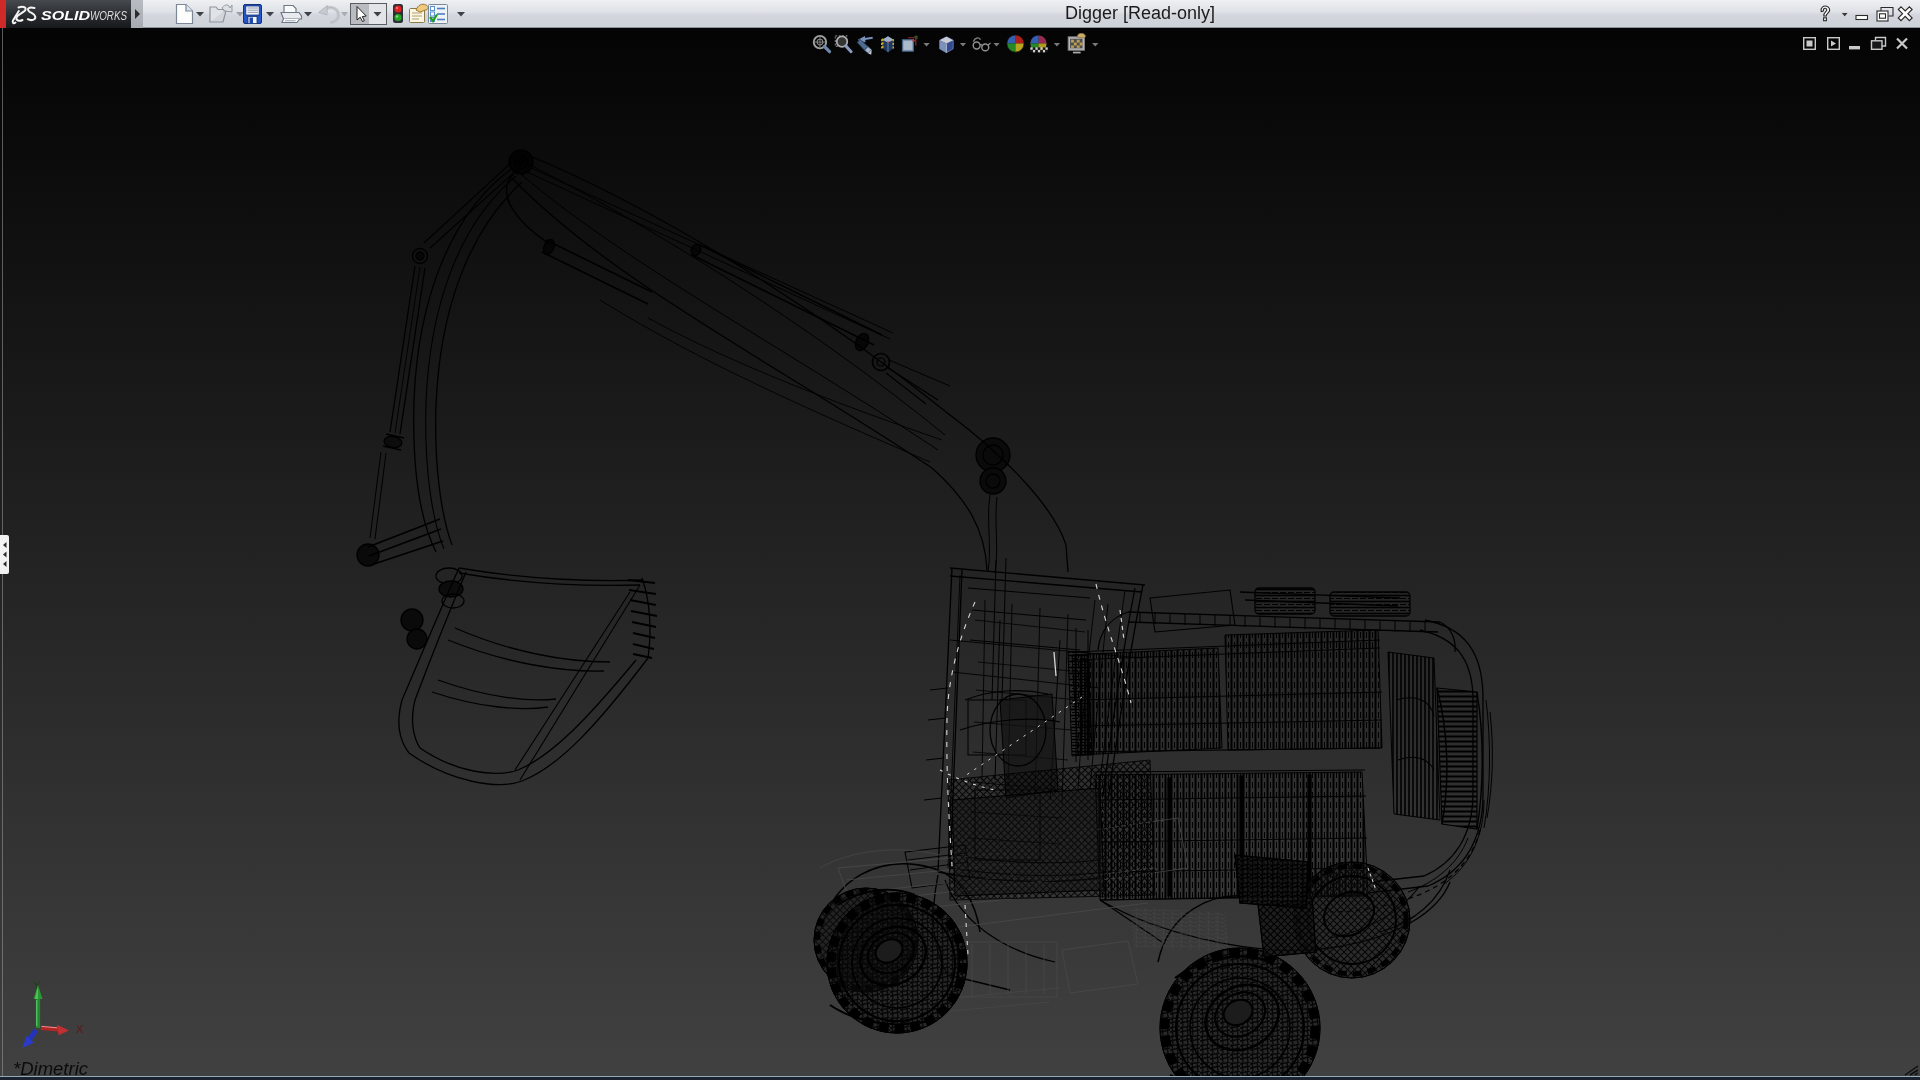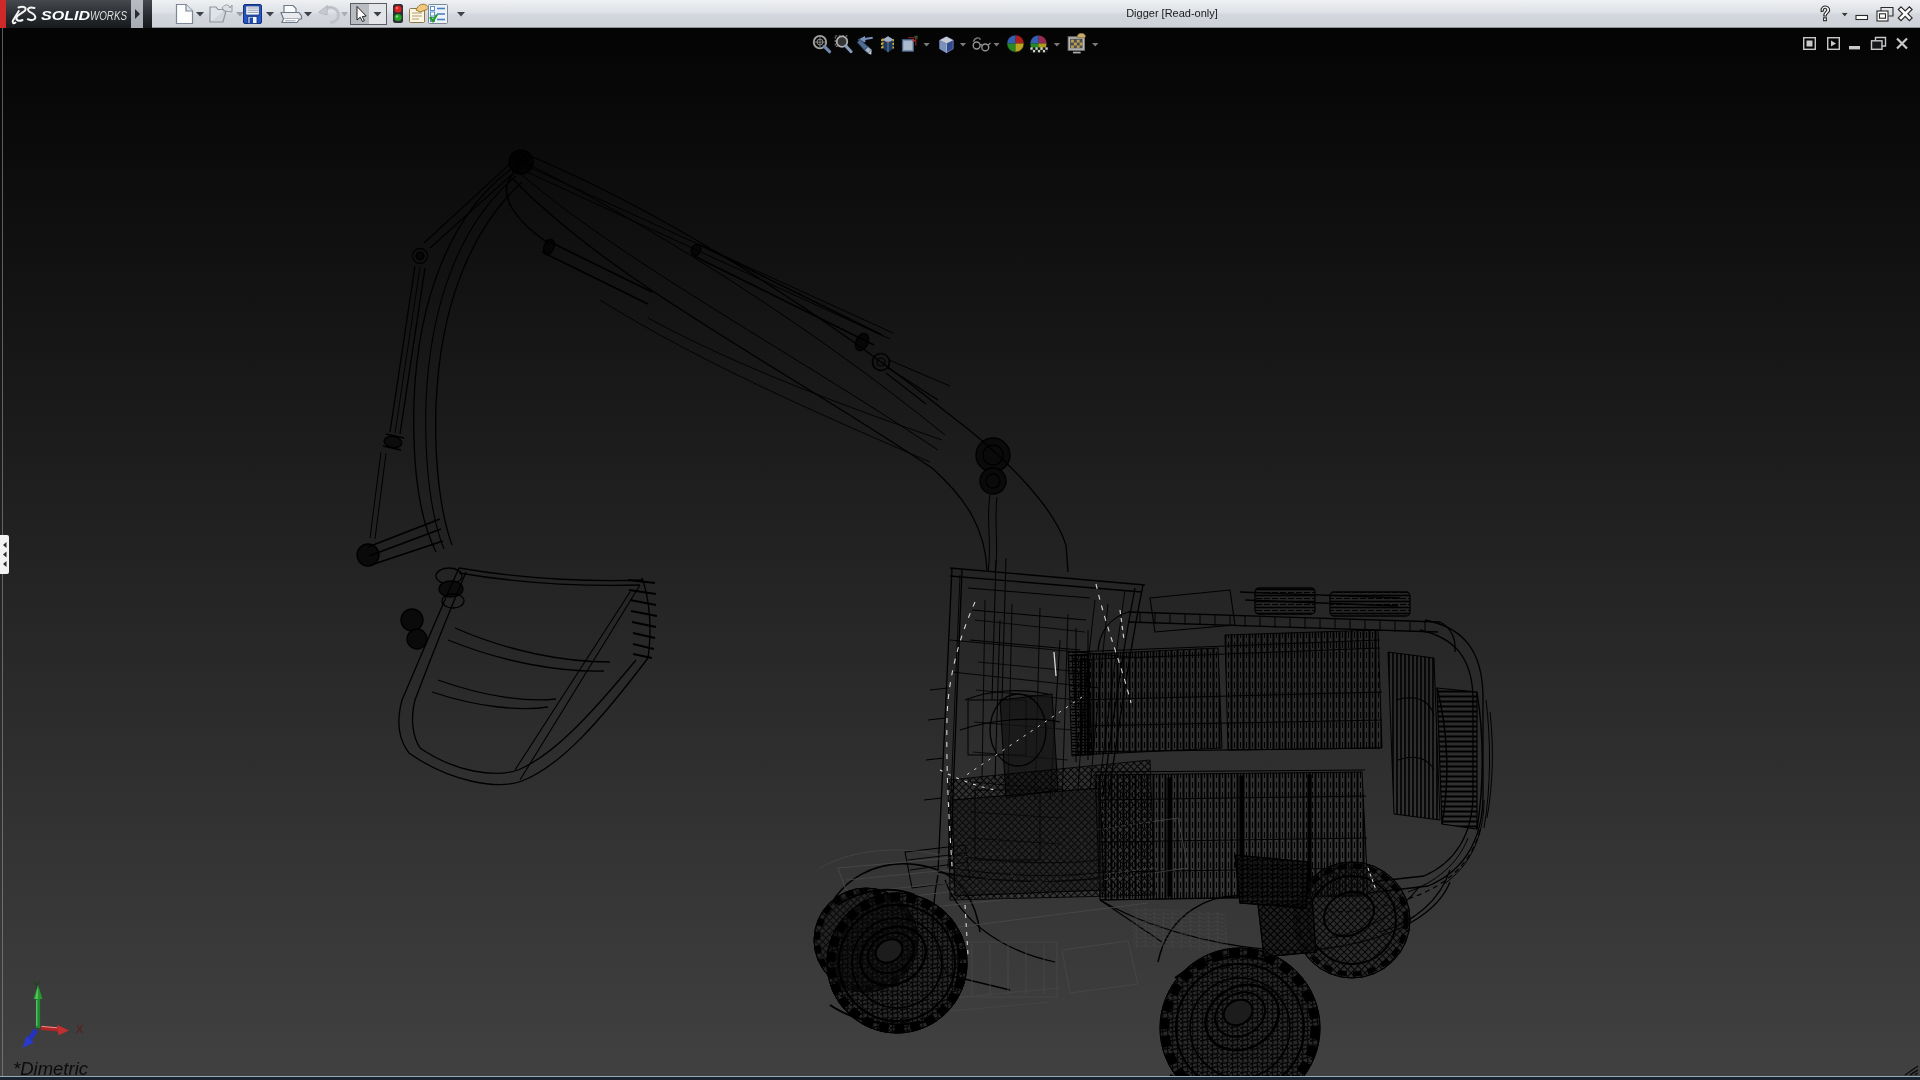--- a/index.html
+++ b/index.html
@@ -1,26 +1,26 @@
 <!DOCTYPE html>
 <html><head>
 <meta charset="utf-8">
 <style>
   html,body{margin:0;padding:0;width:1920px;height:1080px;overflow:hidden;background:#000;
     font-family:"Liberation Sans",sans-serif;}
   #titlebar{position:absolute;left:0;top:0;width:1920px;height:28px;
     background:linear-gradient(180deg,#eef0f2 0%,#dee1e6 45%,#d3d7dd 55%,#cdd2d8 100%);
     border-bottom:1px solid #8f9399;box-sizing:border-box;}
   #redstrip{position:absolute;left:0;top:0;width:6px;height:28px;background:#cf2a27;}
-  #logopanel{position:absolute;left:6px;top:0;width:146px;height:28px;
+  #logopanel{position:absolute;left:6px;top:0;width:125px;height:28px;
     background:linear-gradient(180deg,#46494e 0%,#2b2e32 50%,#17191c 100%);}
   #logoarrowcell{position:absolute;left:131px;top:0;width:12px;height:28px;
     background:linear-gradient(180deg,#b8bcc2 0%,#a7abb2 100%);}
-  #title{position:absolute;left:1072px;top:0;width:200px;height:28px;text-align:center;
-    font-size:11px;color:#1a1a1a;line-height:27px;}
+  #title{position:absolute;left:1040px;top:0;width:200px;height:28px;text-align:center;
+    font-size:18px;color:#1a1a1a;line-height:27px;}
   #viewport{position:absolute;left:0;top:28px;width:1920px;height:1052px;
     background:linear-gradient(180deg,#040404 0%,#0a0a0a 10%,#414141 100%);}
   #leftline{position:absolute;left:2px;top:28px;width:1px;height:1049px;background:#90959a;opacity:.6;}
   #lefttab{position:absolute;left:0;top:535px;width:9px;height:39px;background:#f2f2f2;
     border-radius:0 2px 2px 0;}
   #bottombar{position:absolute;left:0;top:1076px;width:1920px;height:4px;background:#1c2330;}
   #bottomline{position:absolute;left:0;top:1076px;width:1920px;height:1px;background:#93aab8;}
   #dimetric{position:absolute;left:13px;top:1058px;font-size:18.5px;color:#0c0c0c;font-style:italic;}
 </style>
 </head>

